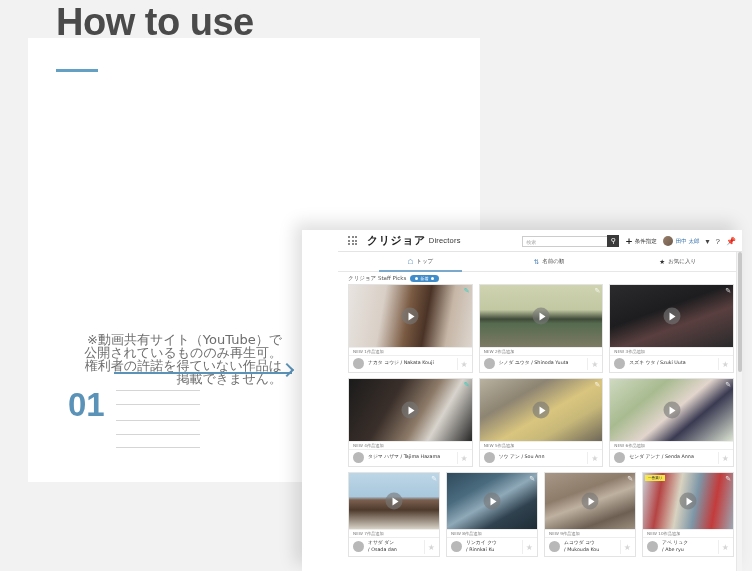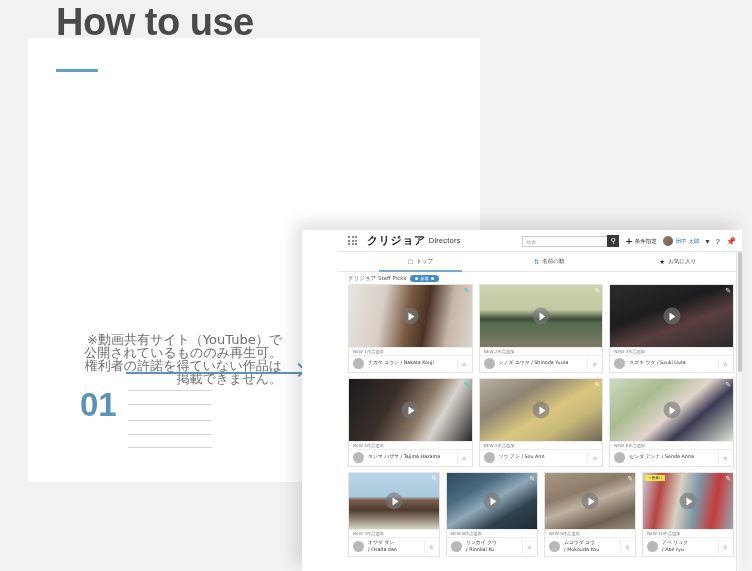--- a/index.html
+++ b/index.html
@@ -45,21 +45,21 @@
   .fine-print {
     position: absolute; left: 56px; top: 295px;
     width: 198px;
     font-size: 13px; line-height: 13px;
     color: #6d6d6d;
     font-family: "DejaVu Sans", sans-serif;
     text-align: right;
   }
 
   
-  .numblock { position: absolute; left: 52px; top: 330px; width: 230px; height: 80px; text-decoration: underline; }
+  .numblock { position: absolute; left: 40px; top: 330px; width: 230px; height: 80px; text-decoration: underline; }
   .numblock .num {
     position: absolute; left: 0; top: 18px;
     font-size: 33px; font-weight: bold; color: #5b93b8;
     letter-spacing: 0px;
   }
   .numblock .arrow-line {
     position: absolute; left: 46px; top: 4px;
     width: 178px; height: 2px; background: #5b93b8;
   }
   .numblock .arrow-head {

